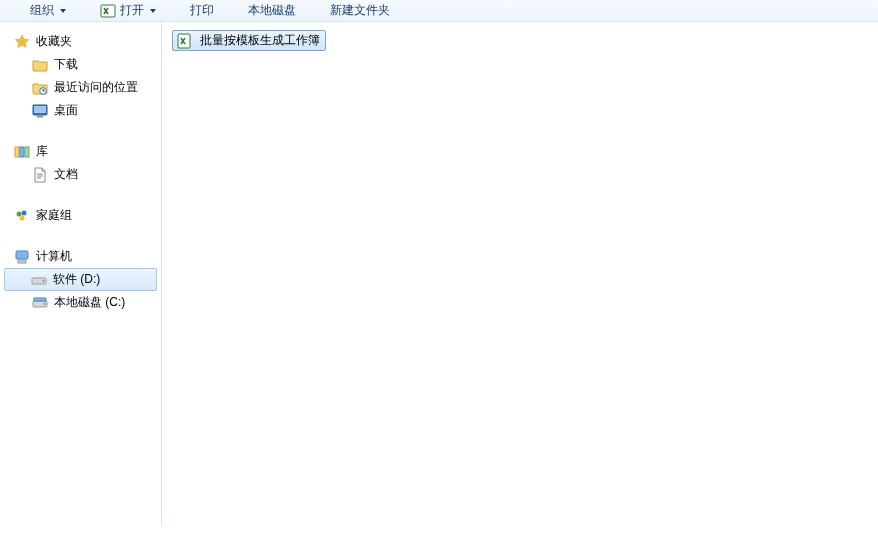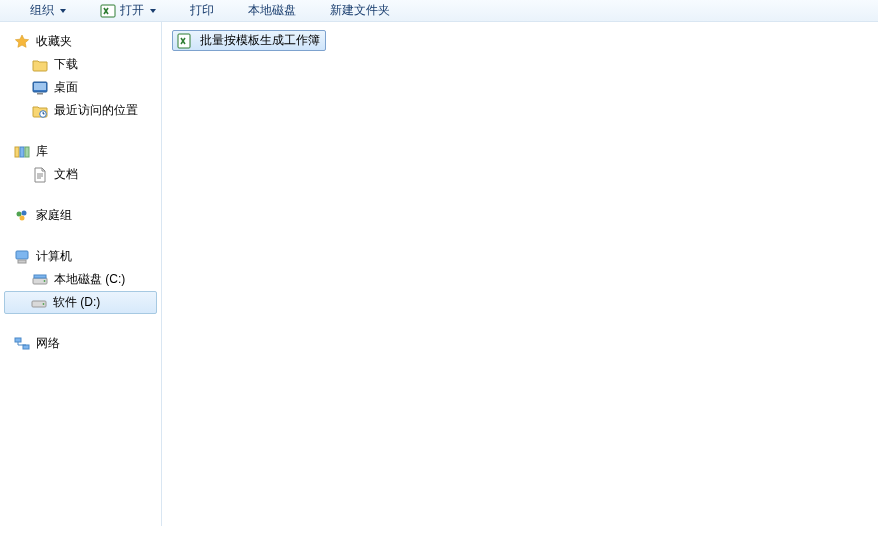--- a/index.html
+++ b/index.html
@@ -134,37 +134,37 @@
         <span class="ico">
             <svg viewBox="0 0 16 16">
               <path d="M1 4h5l1 1h8v8a1 1 0 0 1-1 1H2a1 1 0 0 1-1-1V4z" fill="#f8d673" stroke="#caa43a"></path>
             </svg>
           </span>
         <span>下载</span>
       </div>
       <div class="tree-item child">
         <span class="ico">
             <svg viewBox="0 0 16 16">
+              <path d="M1 4h5l1 1h8v8a1 1 0 0 1-1 1H2a1 1 0 0 1-1-1V4z" fill="#f8d673" stroke="#caa43a"></path>
+              <circle cx="11" cy="11" r="3.3" fill="#fff" stroke="#3a78c3"></circle>
+              <path d="M11 9v2h1.5" stroke="#3a78c3" stroke-width="1"></path>
+            </svg>
+          </span>
+        <span>最近访问的位置</span>
+      </div>
+      <div class="tree-item child">
+        <span class="ico">
+            <svg viewBox="0 0 16 16">
               <rect x="1" y="2" width="14" height="10" rx="1" fill="#3a78c3" stroke="#255a96"></rect>
               <rect x="2" y="3" width="12" height="7" fill="#9fc6ef"></rect>
               <rect x="5" y="13" width="6" height="1.5" fill="#888"></rect>
             </svg>
           </span>
         <span>桌面</span>
       </div>
-      <div class="tree-item child">
-        <span class="ico">
-            <svg viewBox="0 0 16 16">
-              <path d="M1 4h5l1 1h8v8a1 1 0 0 1-1 1H2a1 1 0 0 1-1-1V4z" fill="#f8d673" stroke="#caa43a"></path>
-              <circle cx="11" cy="11" r="3.3" fill="#fff" stroke="#3a78c3"></circle>
-              <path d="M11 9v2h1.5" stroke="#3a78c3" stroke-width="1"></path>
-            </svg>
-          </span>
-        <span>最近访问的位置</span>
-      </div>
     </div>
 
     <div class="tree-group">
       <div class="tree-item header">
         <span class="ico">
             <svg viewBox="0 0 16 16">
               <rect x="1" y="3" width="4" height="10" fill="#f8d673" stroke="#caa43a"></rect>
               <rect x="6" y="3" width="4" height="10" fill="#7eb6ef" stroke="#4a88c7"></rect>
               <rect x="11" y="3" width="4" height="10" fill="#a5d6a7" stroke="#6aa76c"></rect>
             </svg>
@@ -199,53 +199,41 @@
     <div class="tree-group">
       <div class="tree-item header">
         <span class="ico">
             <svg viewBox="0 0 16 16">
               <rect x="2" y="2" width="12" height="8" rx="1" fill="#7eb6ef" stroke="#4a88c7"></rect>
               <rect x="4" y="11" width="8" height="3" fill="#ccc" stroke="#999"></rect>
             </svg>
           </span>
         <span>计算机</span>
       </div>
+      <div class="tree-item child selected">
+        <span class="ico">
+            <svg viewBox="0 0 16 16">
+              <rect x="1" y="6" width="14" height="6" rx="1" fill="#d9d9d9" stroke="#999"></rect>
+              <circle cx="12.5" cy="9" r=".9" fill="#51a351"></circle>
+            </svg>
+          </span>
+        <span>软件 (D:)</span>
+      </div>
       <div class="tree-item child">
         <span class="ico">
             <svg viewBox="0 0 16 16">
               <rect x="1" y="6" width="14" height="6" rx="1" fill="#d9d9d9" stroke="#999"></rect>
               <circle cx="12.5" cy="9" r=".9" fill="#51a351"></circle>
               <rect x="2" y="3" width="12" height="3" fill="#7eb6ef" stroke="#4a88c7"></rect>
             </svg>
           </span>
         <span>本地磁盘 (C:)</span>
       </div>
-      <div class="tree-item child selected">
-        <span class="ico">
-            <svg viewBox="0 0 16 16">
-              <rect x="1" y="6" width="14" height="6" rx="1" fill="#d9d9d9" stroke="#999"></rect>
-              <circle cx="12.5" cy="9" r=".9" fill="#51a351"></circle>
-            </svg>
-          </span>
-        <span>软件 (D:)</span>
-      </div>
-    </div>
-
-    <div class="tree-group">
-      <div class="tree-item header">
-        <span class="ico">
-            <svg viewBox="0 0 16 16">
-              <rect x="1" y="2" width="6" height="4" fill="#7eb6ef" stroke="#4a88c7"></rect>
-              <rect x="9" y="9" width="6" height="4" fill="#7eb6ef" stroke="#4a88c7"></rect>
-              <path d="M4 6v3h8V9" stroke="#4a88c7" fill="none"></path>
-            </svg>
-          </span>
-        <span>网络</span>
-      </div>
-    </div>
+    </div>
+
 
   </div>
 
   <div class="content">
     <div class="file-item">
       <span class="ico">
         <svg viewBox="0 0 16 16">
             <rect x="2" y="1" width="12" height="14" rx="1" fill="#fff" stroke="#2e7d32"></rect>
             <path d="M5 5 L9 11 M9 5 L5 11" stroke="#2e7d32" stroke-width="1.5"></path>
           </svg>

